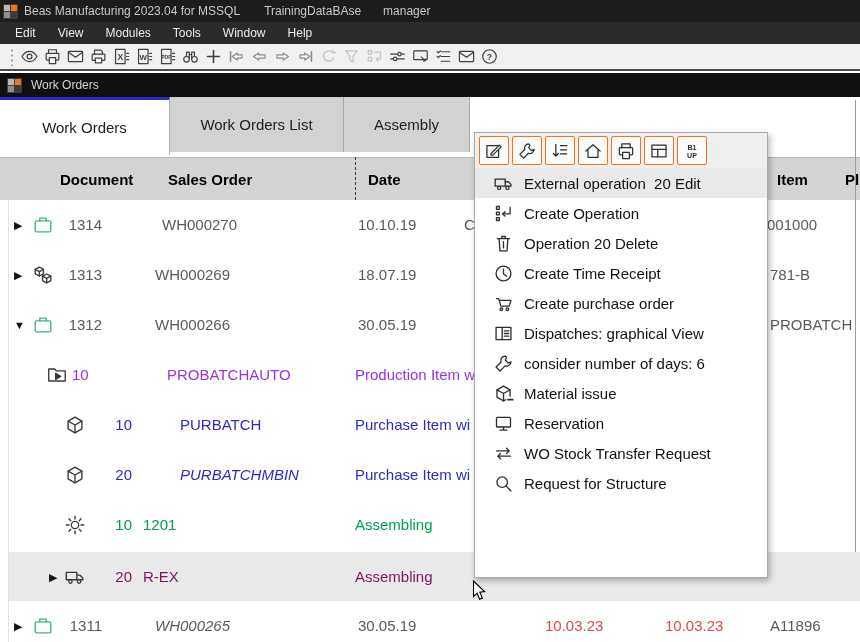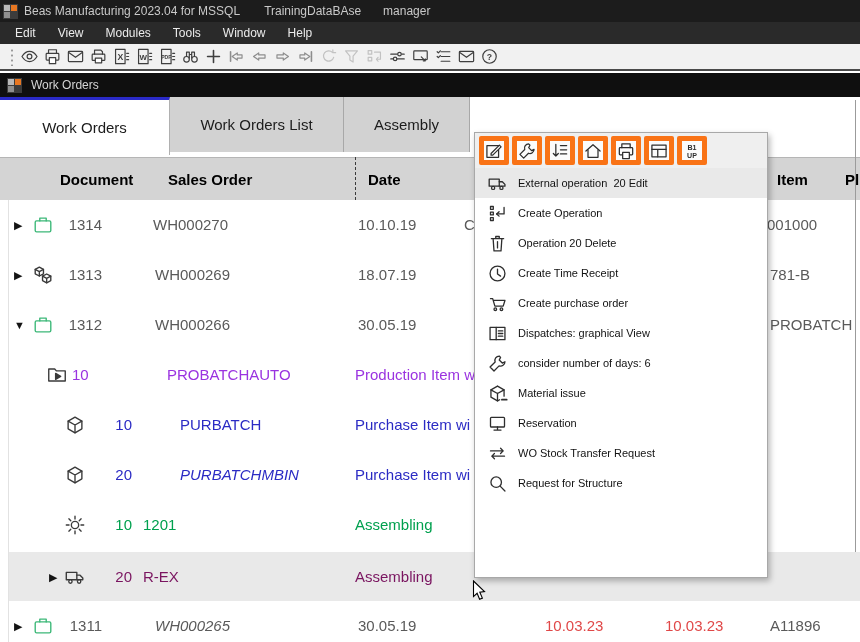--- a/index.html
+++ b/index.html
@@ -68,24 +68,24 @@
   .exp{position:absolute;top:0;height:100%;line-height:50px;font-size:11px;color:#141414;}
   .ricon{position:absolute;top:14px;width:22px;height:22px;}
   .ricon svg{width:22px;height:22px;}
   .vline{position:absolute;left:855px;top:100px;width:1px;height:452px;background:#9b9b9b;}
   .lline{position:absolute;left:8px;top:200px;width:1px;height:442px;background:#e2e2e2;}
 
   
   .ctxmenu{position:absolute;left:474px;top:132px;width:294px;height:446px;background:#fff;
            border:1px solid #a8a8a8;box-shadow:2px 3px 6px rgba(0,0,0,.28);z-index:20;}
   .cm-iconrow{height:35px;background:#efefef;display:flex;align-items:center;padding-left:4px;}
-  .cm-btn{width:30px;height:29px;background:#fbfbfb;border:5px solid #f97316;border-radius:2px;
+  .cm-btn{width:30px;height:29px;background:#fbfbfb;border:1px solid #f97316;border-radius:2px;
           margin-right:3px;display:flex;align-items:center;justify-content:center;color:#2e2e2e;}
   .cm-btn svg{width:20px;height:20px;}
-  .cm-item{height:30px;display:flex;align-items:center;padding-left:12px;color:#121212;font-size:11px;}
+  .cm-item{height:30px;display:flex;align-items:center;padding-left:18px;color:#121212;font-size:15px;}
   .cm-item.hl{background:#e9e9e9;}
   .cm-item .micon{width:21px;height:21px;margin-right:10px;color:#2e2e2e;flex:0 0 auto;}
   .cm-item .micon svg{width:21px;height:21px;}
   .cm-item .mlabel{white-space:pre;}
 
   .cursor{position:absolute;left:472px;top:580px;z-index:30;}
 </style>
 </head>
 <body>
 
@@ -314,21 +314,21 @@
 <div id="gridrows">
     <div class="row" style="top: 200px; height: 50px;">
       <span class="exp" style="left: 14px;">▶</span>
       <span class="ricon" style="color: rgb(60, 184, 120); display: inline-flex; left: 32px;">
         <svg viewBox="0 0 24 24" fill="none" stroke="currentColor" stroke-width="1.5" stroke-linecap="round" stroke-linejoin="round">
           <rect x="3.5" y="7.5" width="17" height="12" rx="1.5"></rect>
           <path d="M8.5 7.5V4.5h7v3"></path>
         </svg>
       </span>
       <span class="cell right" style="left: 40px; width: 62px;">1314</span>
-      <span class="cell" style="left: 153px;">WH000270</span>
+      <span class="cell" style="left: 162px;">WH000270</span>
       <span class="cell" style="left: 358px;">10.10.19</span>
       <span class="cell" style="left: 464px;">C</span>
       <span class="cell" style="left: 742px;">100001000</span>
     </div>
     <div class="row" style="top: 250px; height: 50px;">
       <span class="exp" style="left: 14px;">▶</span>
       <span class="ricon" style="color: rgb(58, 58, 58); display: inline-flex; left: 32px;">
         <svg viewBox="0 0 24 24" fill="none" stroke="currentColor" stroke-width="1.5" stroke-linecap="round" stroke-linejoin="round">
           <path d="M8 3.5l4.5 2.4v4.8L8 13.1 3.5 10.7V5.9z"></path>
           <path d="M3.5 5.9L8 8.3l4.5-2.4M8 8.3v4.8"></path>

